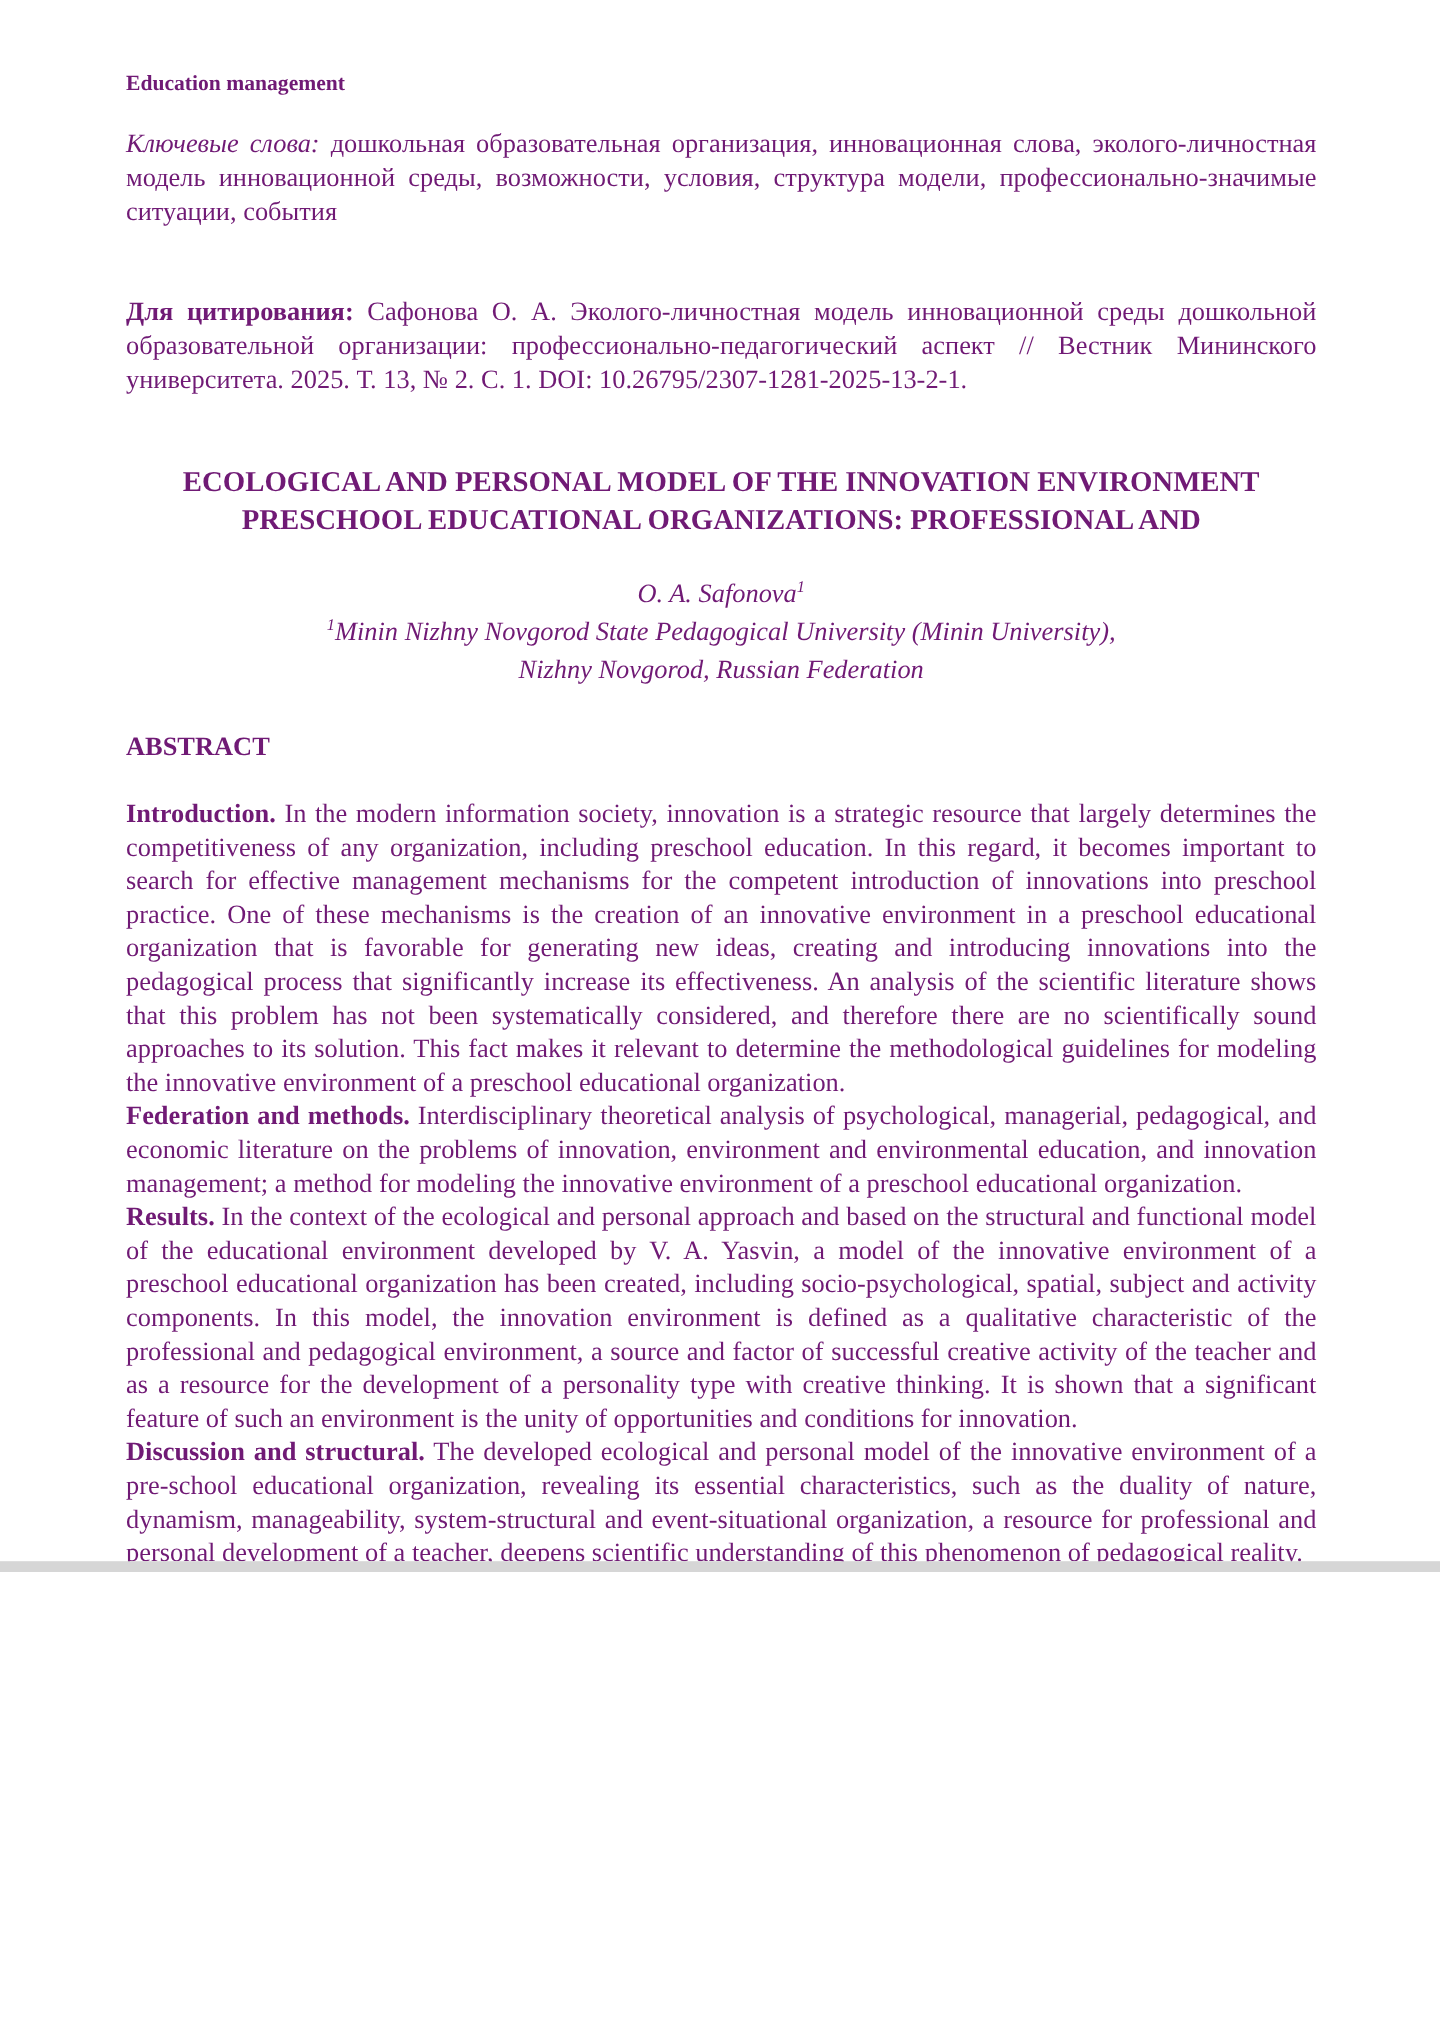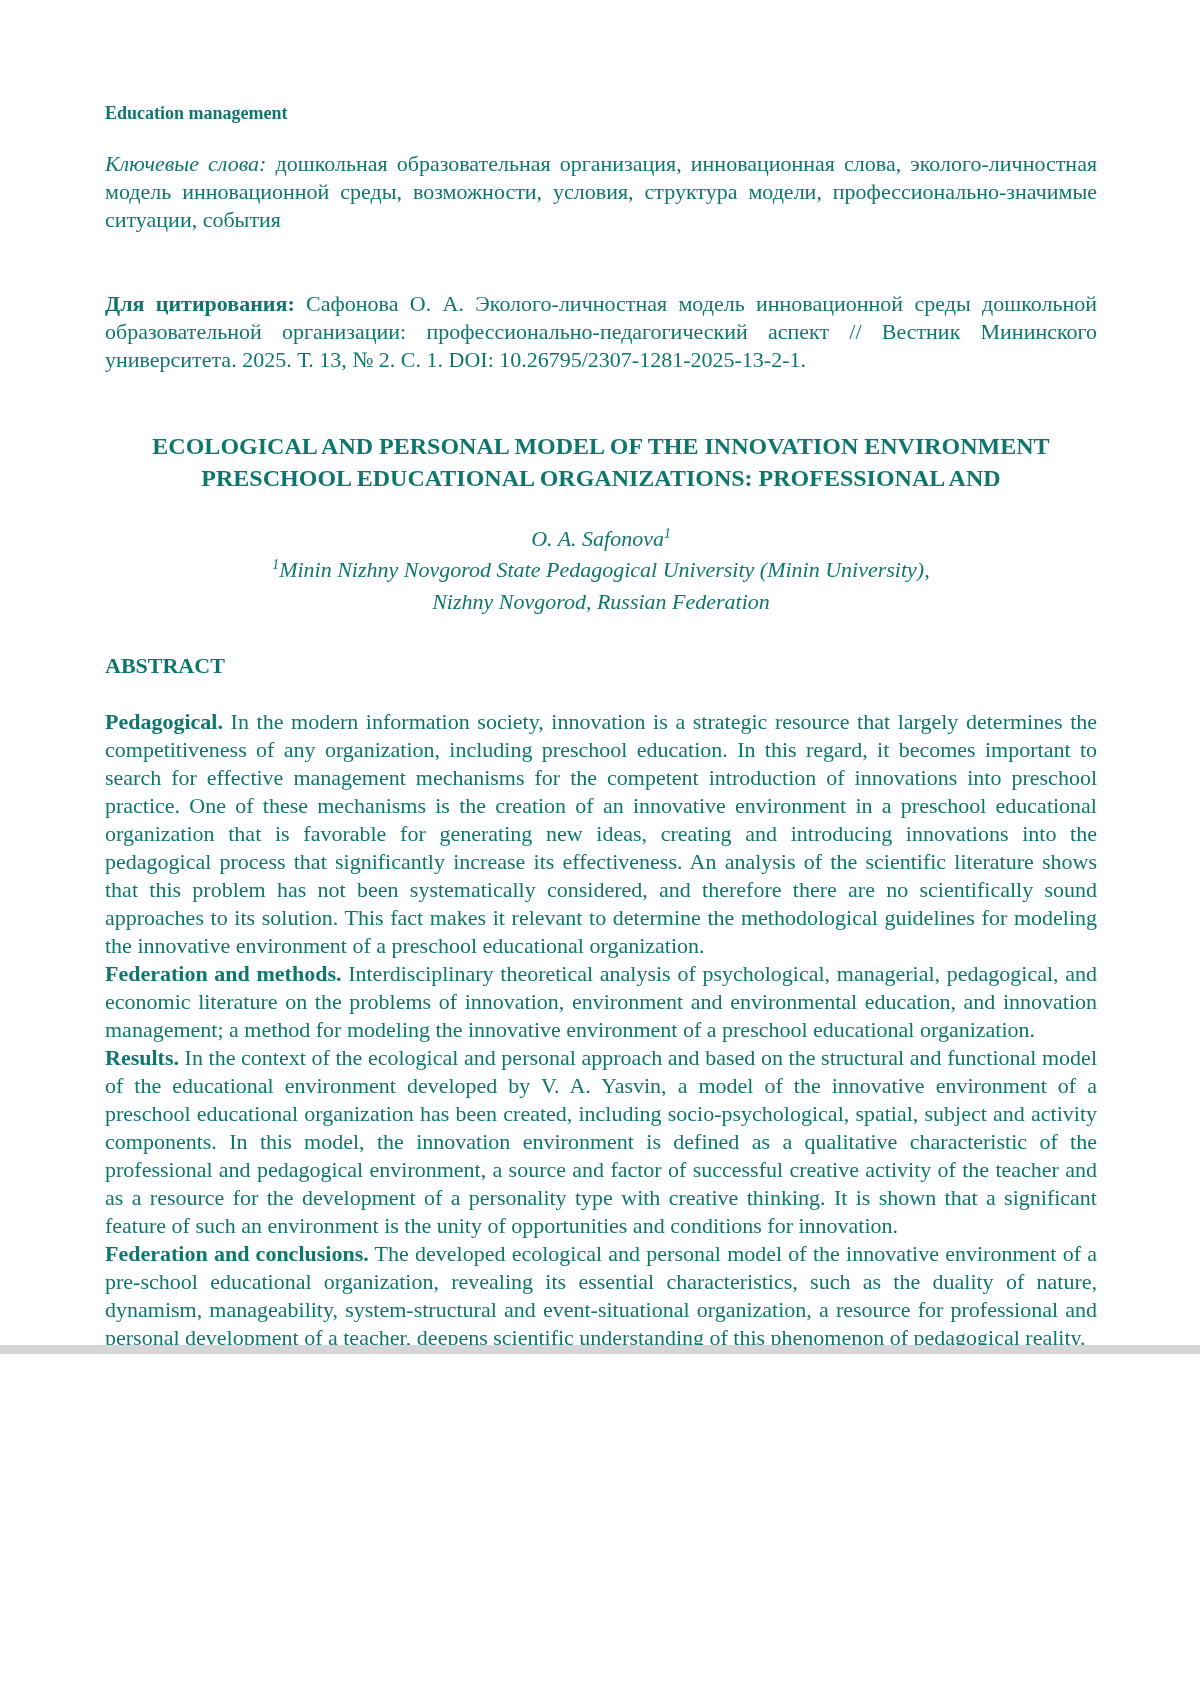--- a/index.html
+++ b/index.html
@@ -3,25 +3,24 @@
 <meta charset="utf-8">
 <title>Document</title>
 <style>
   * { margin: 0; padding: 0; box-sizing: border-box; }
   html, body { background: #ffffff; }
   .page {
     position: relative;
     width: 1200px;
     height: 1310px;
     background: #ffffff;
-    color: #0f766e;
+    color: #701a75;
     font-family: "Liberation Serif", "DejaVu Serif", serif;
     padding: 58px 103px 0 105px;
     overflow: hidden;
-    margin-top: 44px;
   }
   .running-header {
     font-weight: bold;
     font-size: 18px;
     line-height: 22px;
   }
   .para {
     font-size: 22px;
     line-height: 28px;
     text-align: justify;
@@ -114,36 +113,36 @@
   <div class="affiliation">
     <div><sup class="sp">1</sup><span>Minin Nizhny Novgorod State Pedagogical University (Minin University),</span></div>
     <div>Nizhny Novgorod, Russian Federation</div>
   </div>
 
   <h2 class="abstract-heading">ABSTRACT</h2>
 
   <div class="abstract-body">
 
     <p class="abs-para">
-      <span class="bold">Pedagogical.</span>
+      <span class="bold">Introduction.</span>
       <span>In the modern information society, innovation is a strategic resource that largely determines the competitiveness of any organization, including preschool education. In this regard, it becomes important to search for effective management mechanisms for the competent introduction of innovations into preschool practice. One of these mechanisms is the creation of an innovative environment in a preschool educational organization that is favorable for generating new ideas, creating and introducing innovations into the pedagogical process that significantly increase its effectiveness. An analysis of the scientific literature shows that this problem has not been systematically considered, and therefore there are no scientifically sound approaches to its solution. This fact makes it relevant to determine the methodological guidelines for modeling the innovative environment of a preschool educational organization.</span>
     </p>
 
     <p class="abs-para">
       <span class="bold">Federation and methods.</span>
       <span>Interdisciplinary theoretical analysis of psychological, managerial, pedagogical, and economic literature on the problems of innovation, environment and environmental education, and innovation management; a method for modeling the innovative environment of a preschool educational organization.</span>
     </p>
 
     <p class="abs-para">
       <span class="bold">Results.</span>
       <span>In the context of the ecological and personal approach and based on the structural and functional model of the educational environment developed by V. A. Yasvin, a model of the innovative environment of a preschool educational organization has been created, including socio-psychological, spatial, subject and activity components. In this model, the innovation environment is defined as a qualitative characteristic of the professional and pedagogical environment, a source and factor of successful creative activity of the teacher and as a resource for the development of a personality type with creative thinking. It is shown that a significant feature of such an environment is the unity of opportunities and conditions for innovation.</span>
     </p>
 
     <p class="abs-para">
-      <span class="bold">Federation and conclusions.</span>
+      <span class="bold">Discussion and structural.</span>
       <span>The developed ecological and personal model of the innovative environment of a pre-school educational organization, revealing its essential characteristics, such as the duality of nature, dynamism, manageability, system-structural and event-situational organization, a resource for professional and personal development of a teacher, deepens scientific understanding of this phenomenon of pedagogical reality.</span>
     </p>
 
   </div>
 
   <div class="page-footer">Vestnik of Minin University. 2025. Volume 13, no. 2</div>
 
   <div class="page-bottom-edge"></div>
 
 </div>

